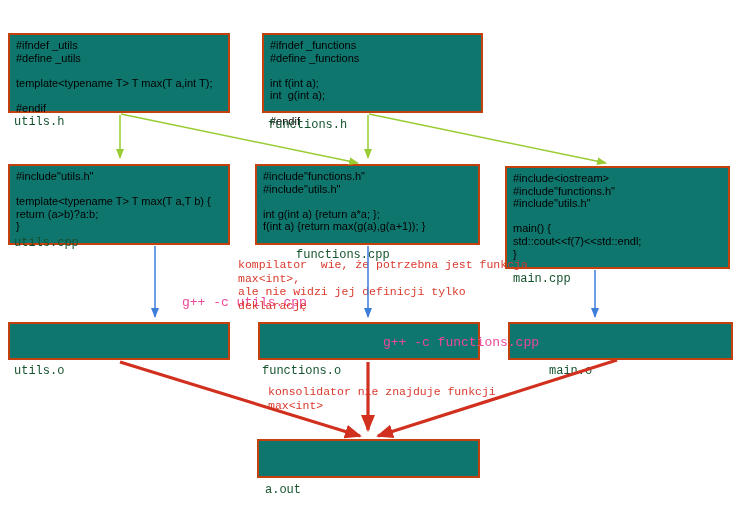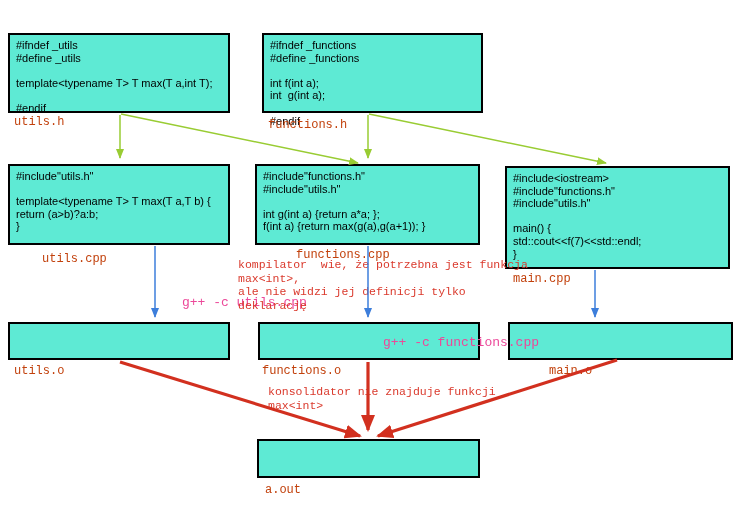--- a/index.html
+++ b/index.html
@@ -2,32 +2,32 @@
 <html><head>
 <meta charset="utf-8">
 <style>
   html,body{margin:0;padding:0;background:#f7f7f7;}
   #canvas{
     position:relative;width:744px;height:505px;background:#ffffff;
     font-family:"Liberation Sans",sans-serif;overflow:hidden;
   }
   .box{
     position:absolute;box-sizing:border-box;
-    background:#5eead4;border:2px solid #000000;
+    background:#0f766e;border:2px solid #c2410c;
   }
   .code-text{
     position:absolute;left:6px;top:4px;right:4px;
     white-space:pre-wrap;
     font-family:"Liberation Sans",sans-serif;
     font-size:11px;line-height:12.6px;color:#000;
   }
   .file-label{
     position:absolute;
     font-family:"Liberation Mono","DejaVu Sans Mono",monospace;
-    font-size:12px;color:#c2410c;white-space:pre;
+    font-size:12px;color:#14532d;white-space:pre;
   }
   .cmd-label{
     position:absolute;
     font-family:"Liberation Mono","DejaVu Sans Mono",monospace;
     font-size:13px;color:#ec4899;white-space:pre;
   }
   .red-note{
     position:absolute;
     font-family:Liberation Mono, monospace;
     font-size:11.5px;line-height:13.5px;color:#da392c;
@@ -76,21 +76,21 @@
   </div>
   <div class="box" style="left:505px;top:166px;width:225px;height:103px;">
     <div class="code-text">#include&lt;iostream&gt;
 #include"functions.h"
 #include"utils.h"
 
 main() {
 std::cout&lt;&lt;f(7)&lt;&lt;std::endl;
 }</div>
   </div>
-  <div class="file-label" style="left:14px;top:252px;margin-left:28px;">utils.cpp</div>
+  <div class="file-label" style="left:14px;top:236px;">utils.cpp</div>
   <div class="file-label" style="left:262px;top:248px;margin-left:34px;">functions.cpp</div>
   <div class="file-label" style="left:513px;top:272px;">main.cpp</div>
 
   <div class="box" style="left:8px;top:322px;width:222px;height:38px;"></div>
   <div class="box" style="left:258px;top:322px;width:222px;height:38px;"></div>
   <div class="box" style="left:508px;top:322px;width:225px;height:38px;"></div>
   <div class="file-label" style="left:14px;top:364px;">utils.o</div>
   <div class="file-label" style="left:262px;top:364px;">functions.o</div>
   <div class="file-label" style="left:513px;top:364px;margin-left:36px;">main.o</div>
 

